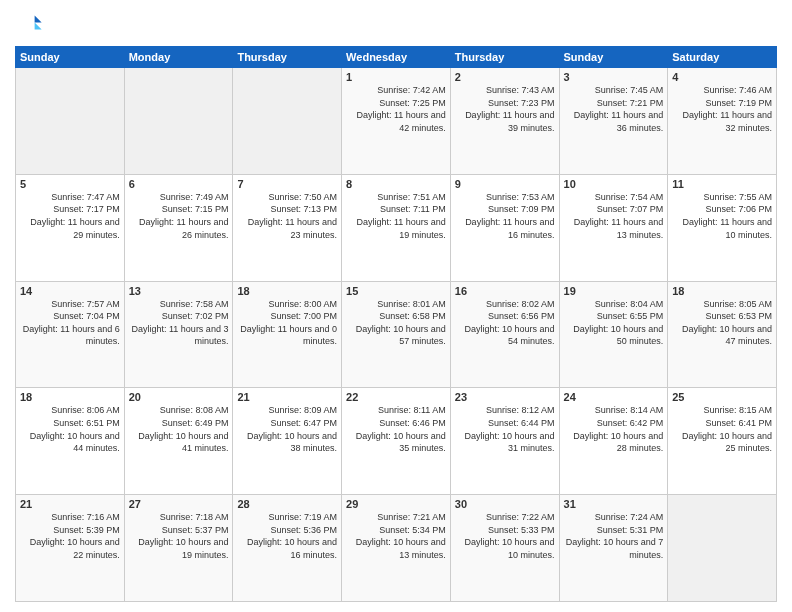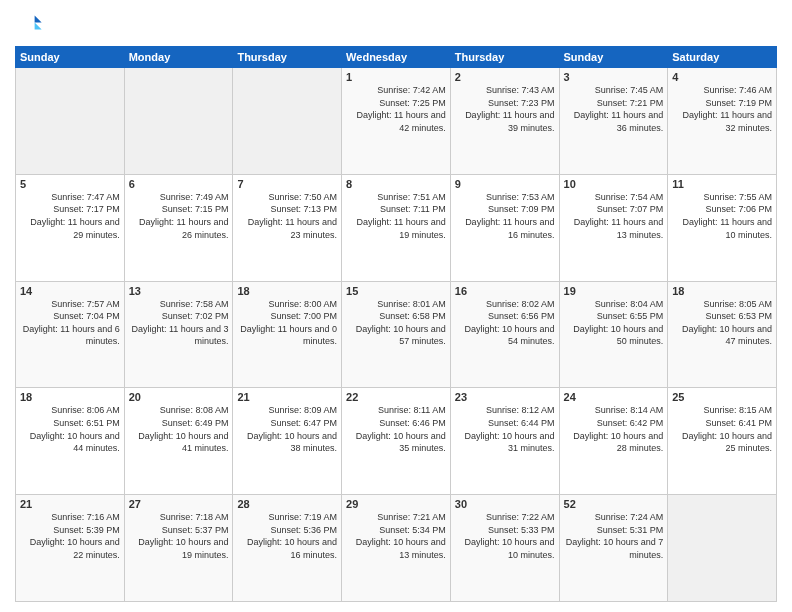--- a/index.html
+++ b/index.html
@@ -257,20 +257,20 @@
           </td>
           <td>
             <span class="day-num">29</span>
             <div class="day-info">Sunrise: 7:21 AM<br>Sunset: 5:34 PM<br>Daylight: 10 hours and 13 minutes.</div>
           </td>
           <td>
             <span class="day-num">30</span>
             <div class="day-info">Sunrise: 7:22 AM<br>Sunset: 5:33 PM<br>Daylight: 10 hours and 10 minutes.</div>
           </td>
           <td>
-            <span class="day-num">52</span>
+            <span class="day-num">31</span>
             <div class="day-info">Sunrise: 7:24 AM<br>Sunset: 5:31 PM<br>Daylight: 10 hours and 7 minutes.</div>
           </td>
           <td class="empty-cell"></td>
         </tr>
       </tbody>
   </table>
 </div>
 
 </body></html>

